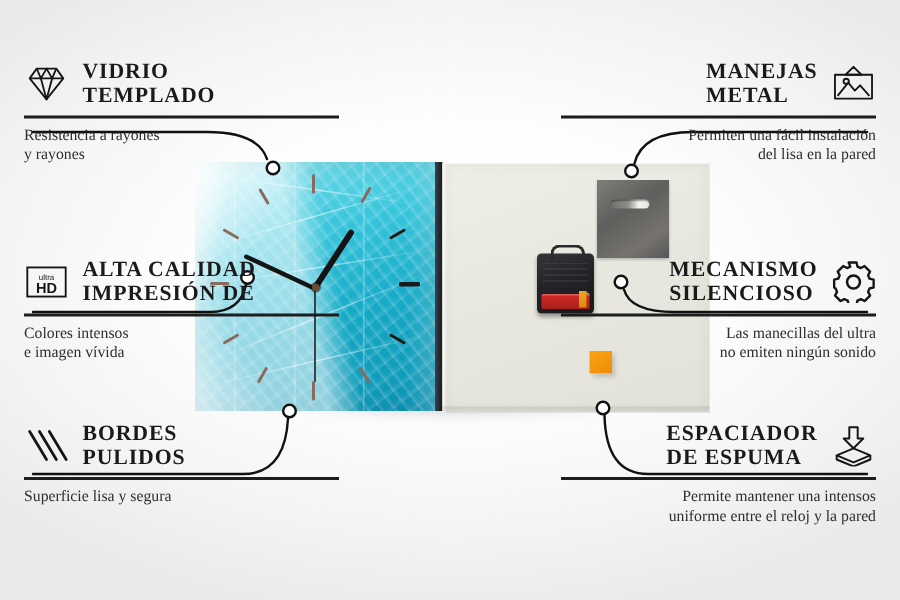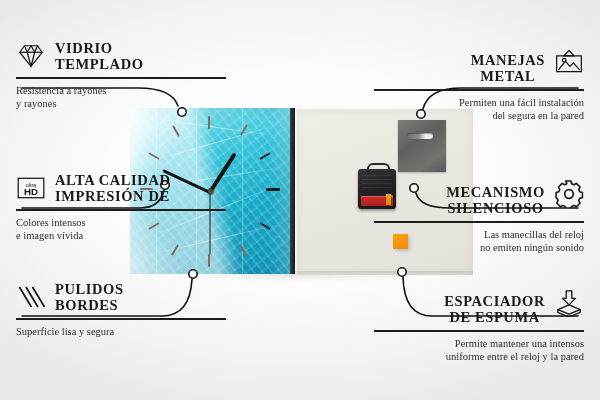--- a/index.html
+++ b/index.html
@@ -123,21 +123,21 @@
   #lines{position:absolute;left:0;top:0;width:600px;height:400px;pointer-events:none;}
 
   
   .feat{position:absolute;width:210px;}
   .feat .head{display:flex;align-items:center;gap:9px;}
   .feat.right .head{flex-direction:row-reverse;}
   .feat .titles{
     font-size:14.5px;line-height:16px;letter-spacing:.6px;color:#1a1a1a;
     text-transform:uppercase;font-weight:700;white-space:nowrap;
   }
-  .feat.right .titles{text-align:center;margin-top:12px;}
+  .feat.right .titles{text-align:left;}
   .feat .rule{height:2px;background:#1d1d1d;margin-top:5px;}
   .feat .desc{
     font-size:10.5px;line-height:13px;color:#2e2e2e;margin-top:5px;white-space:nowrap;
   }
   .feat.right .desc{text-align:right;}
   .ico{width:30px;height:28px;flex:0 0 30px;display:block;}
 
   .f-tl{left:16px;top:40px;}
   .f-ml{left:16px;top:172px;}
   .f-bl{left:16px;top:281px;}
@@ -270,22 +270,22 @@
   <div class="feat left f-bl">
     <div class="head">
       <svg class="ico" viewBox="0 0 32 28">
         <g stroke="#151515" stroke-width="2" stroke-linecap="round">
           <path d="M4 4 L16 24"></path>
             <path d="M11 4 L23 24"></path>
             <path d="M18 4 L30 24"></path>
         </g>
       </svg>
       <div class="titles">
+        <div>BORDES</div>
         <div>PULIDOS</div>
-        <div>BORDES</div>
       </div>
     </div>
     <div class="rule"></div>
     <div class="desc">
       <div>Superficie lisa y segura</div>
     </div>
   </div>
 
   <div class="feat right f-tr">
     <div class="head">
@@ -298,40 +298,40 @@
         </g>
       </svg>
       <div class="titles">
         <div>MANEJAS</div>
         <div>METAL</div>
       </div>
     </div>
     <div class="rule"></div>
     <div class="desc">
       <div>Permiten una fácil instalación</div>
-      <div>del segura en la pared</div>
+      <div>del lisa en la pared</div>
     </div>
   </div>
 
   <div class="feat right f-mr">
     <div class="head">
       <svg class="ico" viewBox="0 0 32 30">
         <g fill="none" stroke="#151515" stroke-width="1.8" stroke-linejoin="round">
           <path d="M13 2 h6 l.7 3.1 2.6 1.1 2.8-1.5 4.2 4.2-1.5 2.8 1.1 2.6 3.1.7v6l-3.1.7-1.1 2.6 1.5 2.8-4.2 4.2-2.8-1.5-2.6 1.1-.7 3.1h-6l-.7-3.1-2.6-1.1-2.8 1.5-4.2-4.2 1.5-2.8-1.1-2.6L2 21v-6l3.1-.7 1.1-2.6L4.7 8.9l4.2-4.2 2.8 1.5 2.6-1.1z" transform="translate(0.3,-0.8) scale(0.94)"></path>
           <circle cx="16" cy="15" r="4.6"></circle>
         </g>
       </svg>
       <div class="titles">
         <div>MECANISMO</div>
         <div>SILENCIOSO</div>
       </div>
     </div>
     <div class="rule"></div>
     <div class="desc">
-      <div>Las manecillas del reloj</div>
+      <div>Las manecillas del ultra</div>
       <div>no emiten ningún sonido</div>
     </div>
   </div>
 
   <div class="feat right f-br">
     <div class="head">
       <svg class="ico" viewBox="0 0 32 30">
         <g fill="none" stroke="#151515" stroke-width="1.4" stroke-linejoin="round">
           <path d="M13 2 h6 v8 h4 l-7 7 -7-7 h4 z"></path>
           <path d="M16 17 L4 22 L16 27 L28 22 Z"></path>

